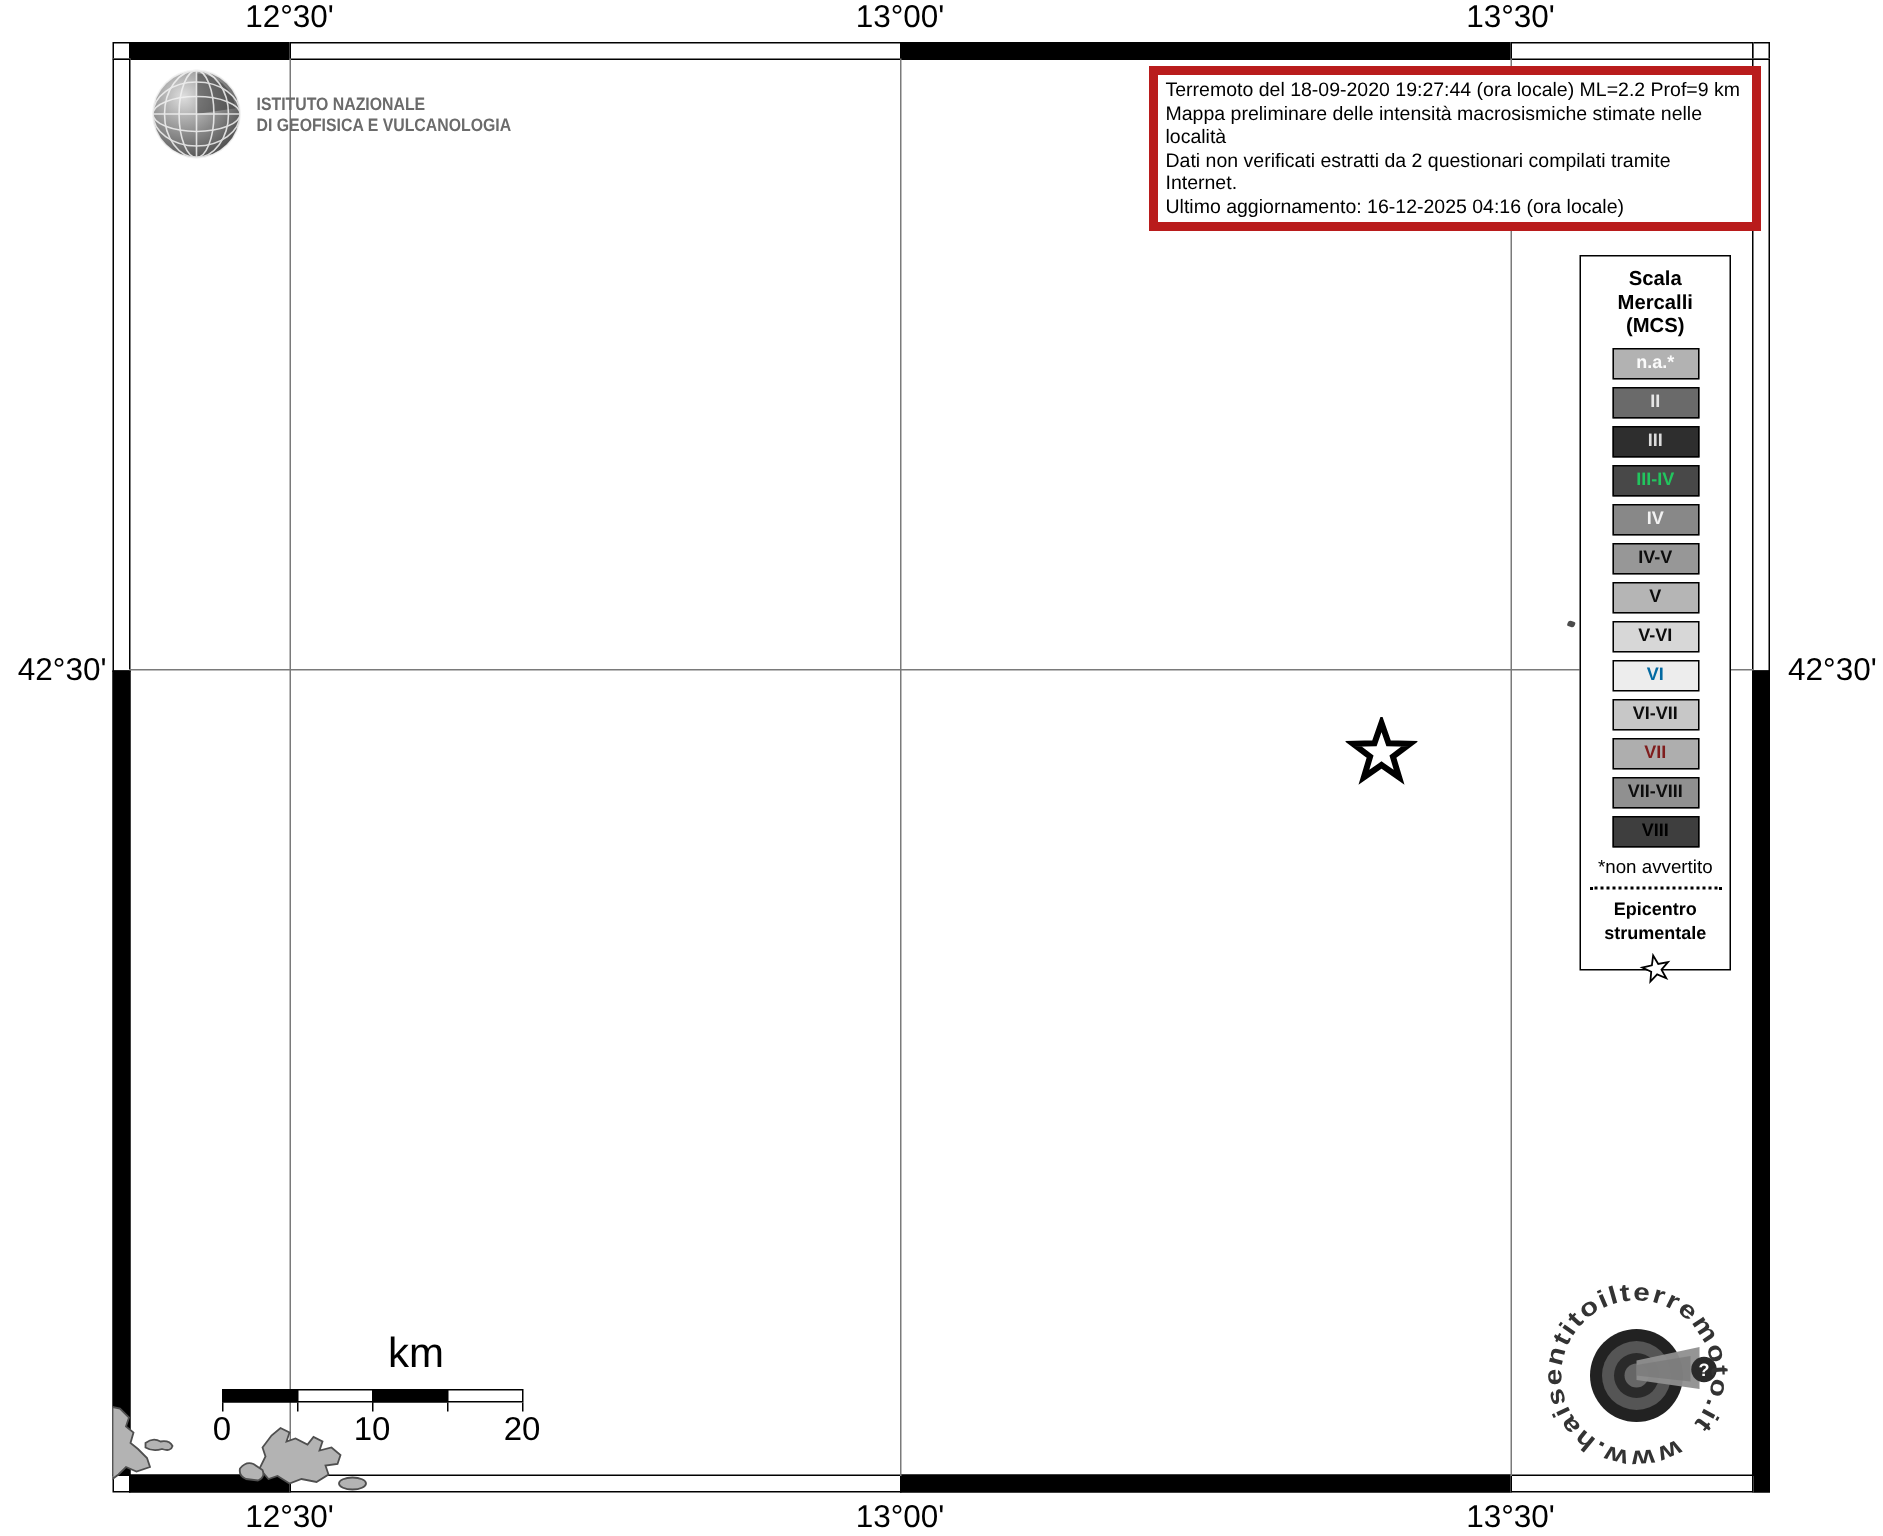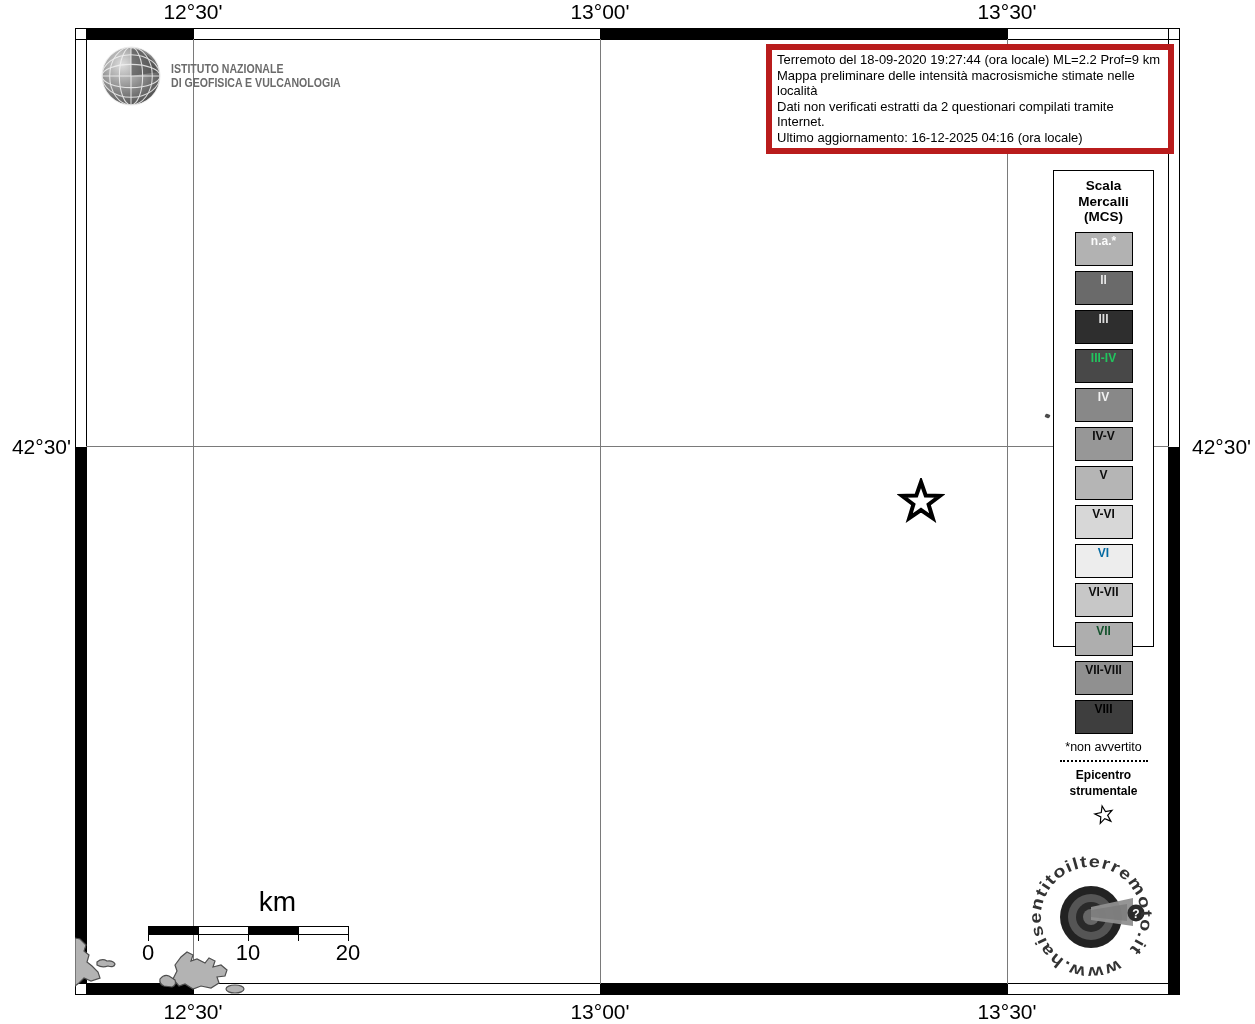--- a/index.html
+++ b/index.html
@@ -20,21 +20,21 @@
   #ingv .wordmark{margin-left:9px;font-size:12px;font-weight:bold;color:#6b6b6b;
                   line-height:14px;letter-spacing:0;transform:scaleX(.88);transform-origin:left center;white-space:nowrap;}
   
   #infobox{position:absolute;left:766px;top:44px;width:386px;background:#fff;border:6px solid #b91c1c;
            font-size:13px;line-height:15.5px;padding:2px 5px 3px 5px;z-index:7;}
   
   #legend{position:absolute;left:1053px;top:170px;width:99px;height:475px;background:#fff;
           border:1px solid #000;text-align:center;z-index:7;}
   #legend .ltitle{margin-top:7px;font-size:13.5px;font-weight:bold;line-height:15.5px;}
   #legend .swatches{margin-top:7px;}
-  .swatch{width:58px;height:34px;margin:0 auto 5px auto;border:1px solid #000;box-sizing:border-box;
+  .swatch{width:58px;height:21px;margin:0 auto 5px auto;border:1px solid #000;box-sizing:border-box;
           font-size:12px;font-weight:bold;line-height:17px;text-align:center;}
   #legend .footnote{margin-top:6px;font-size:12.5px;}
   #legend .sep{border-top:2px dotted #000;width:88px;margin:6px auto 5px auto;}
   #legend .epi{font-size:12px;font-weight:bold;line-height:16px;}
   #legend .legend-star{margin-top:3px;}
   
   #scalebar-wrap{position:absolute;left:0;top:0;z-index:6;}
   #km-label{position:absolute;left:196px;top:886px;width:100px;text-align:right;font-size:28px;}
   .sb-seg{position:absolute;top:926px;height:9px;border:1px solid #000;box-sizing:border-box;}
   .sb-tick{position:absolute;top:935px;width:1px;height:6px;background:#000;}
@@ -137,21 +137,21 @@
       <div class="swatch" style="background: rgb(178, 178, 178); color: rgb(251, 251, 251);">n.a.*</div>
       <div class="swatch" style="background: rgb(106, 106, 106); color: rgb(230, 230, 230);">II</div>
       <div class="swatch" style="background: rgb(46, 46, 46); color: rgb(220, 220, 220);">III</div>
       <div class="swatch" style="background: rgb(72, 72, 72); color: #22c55e;">III-IV</div>
       <div class="swatch" style="background: rgb(136, 136, 136); color: rgb(242, 242, 242);">IV</div>
       <div class="swatch" style="background: rgb(151, 151, 151); color: rgb(13, 13, 13);">IV-V</div>
       <div class="swatch" style="background: rgb(181, 181, 181); color: rgb(13, 13, 13);">V</div>
       <div class="swatch" style="background: rgb(215, 215, 215); color: rgb(13, 13, 13);">V-VI</div>
       <div class="swatch" style="background: rgb(237, 237, 237); color: #0369a1;">VI</div>
       <div class="swatch" style="background: rgb(199, 199, 199); color: rgb(13, 13, 13);">VI-VII</div>
-      <div class="swatch" style="background: rgb(174, 174, 174); color: #14532d;">VII</div>
+      <div class="swatch" style="background: rgb(174, 174, 174); color: #7f1d1d;">VII</div>
       <div class="swatch" style="background: rgb(144, 144, 144); color: rgb(13, 13, 13);">VII-VIII</div>
       <div class="swatch" style="background: rgb(62, 62, 62); color: rgb(0, 0, 0);">VIII</div>
     </div>
     <div class="footnote">*non avvertito</div>
     <div class="sep"></div>
     <div class="epi">
       <div>Epicentro</div>
       <div>strumentale</div>
     </div>
     <svg class="legend-star" width="26" height="26" viewBox="-24 -24 48 48">

